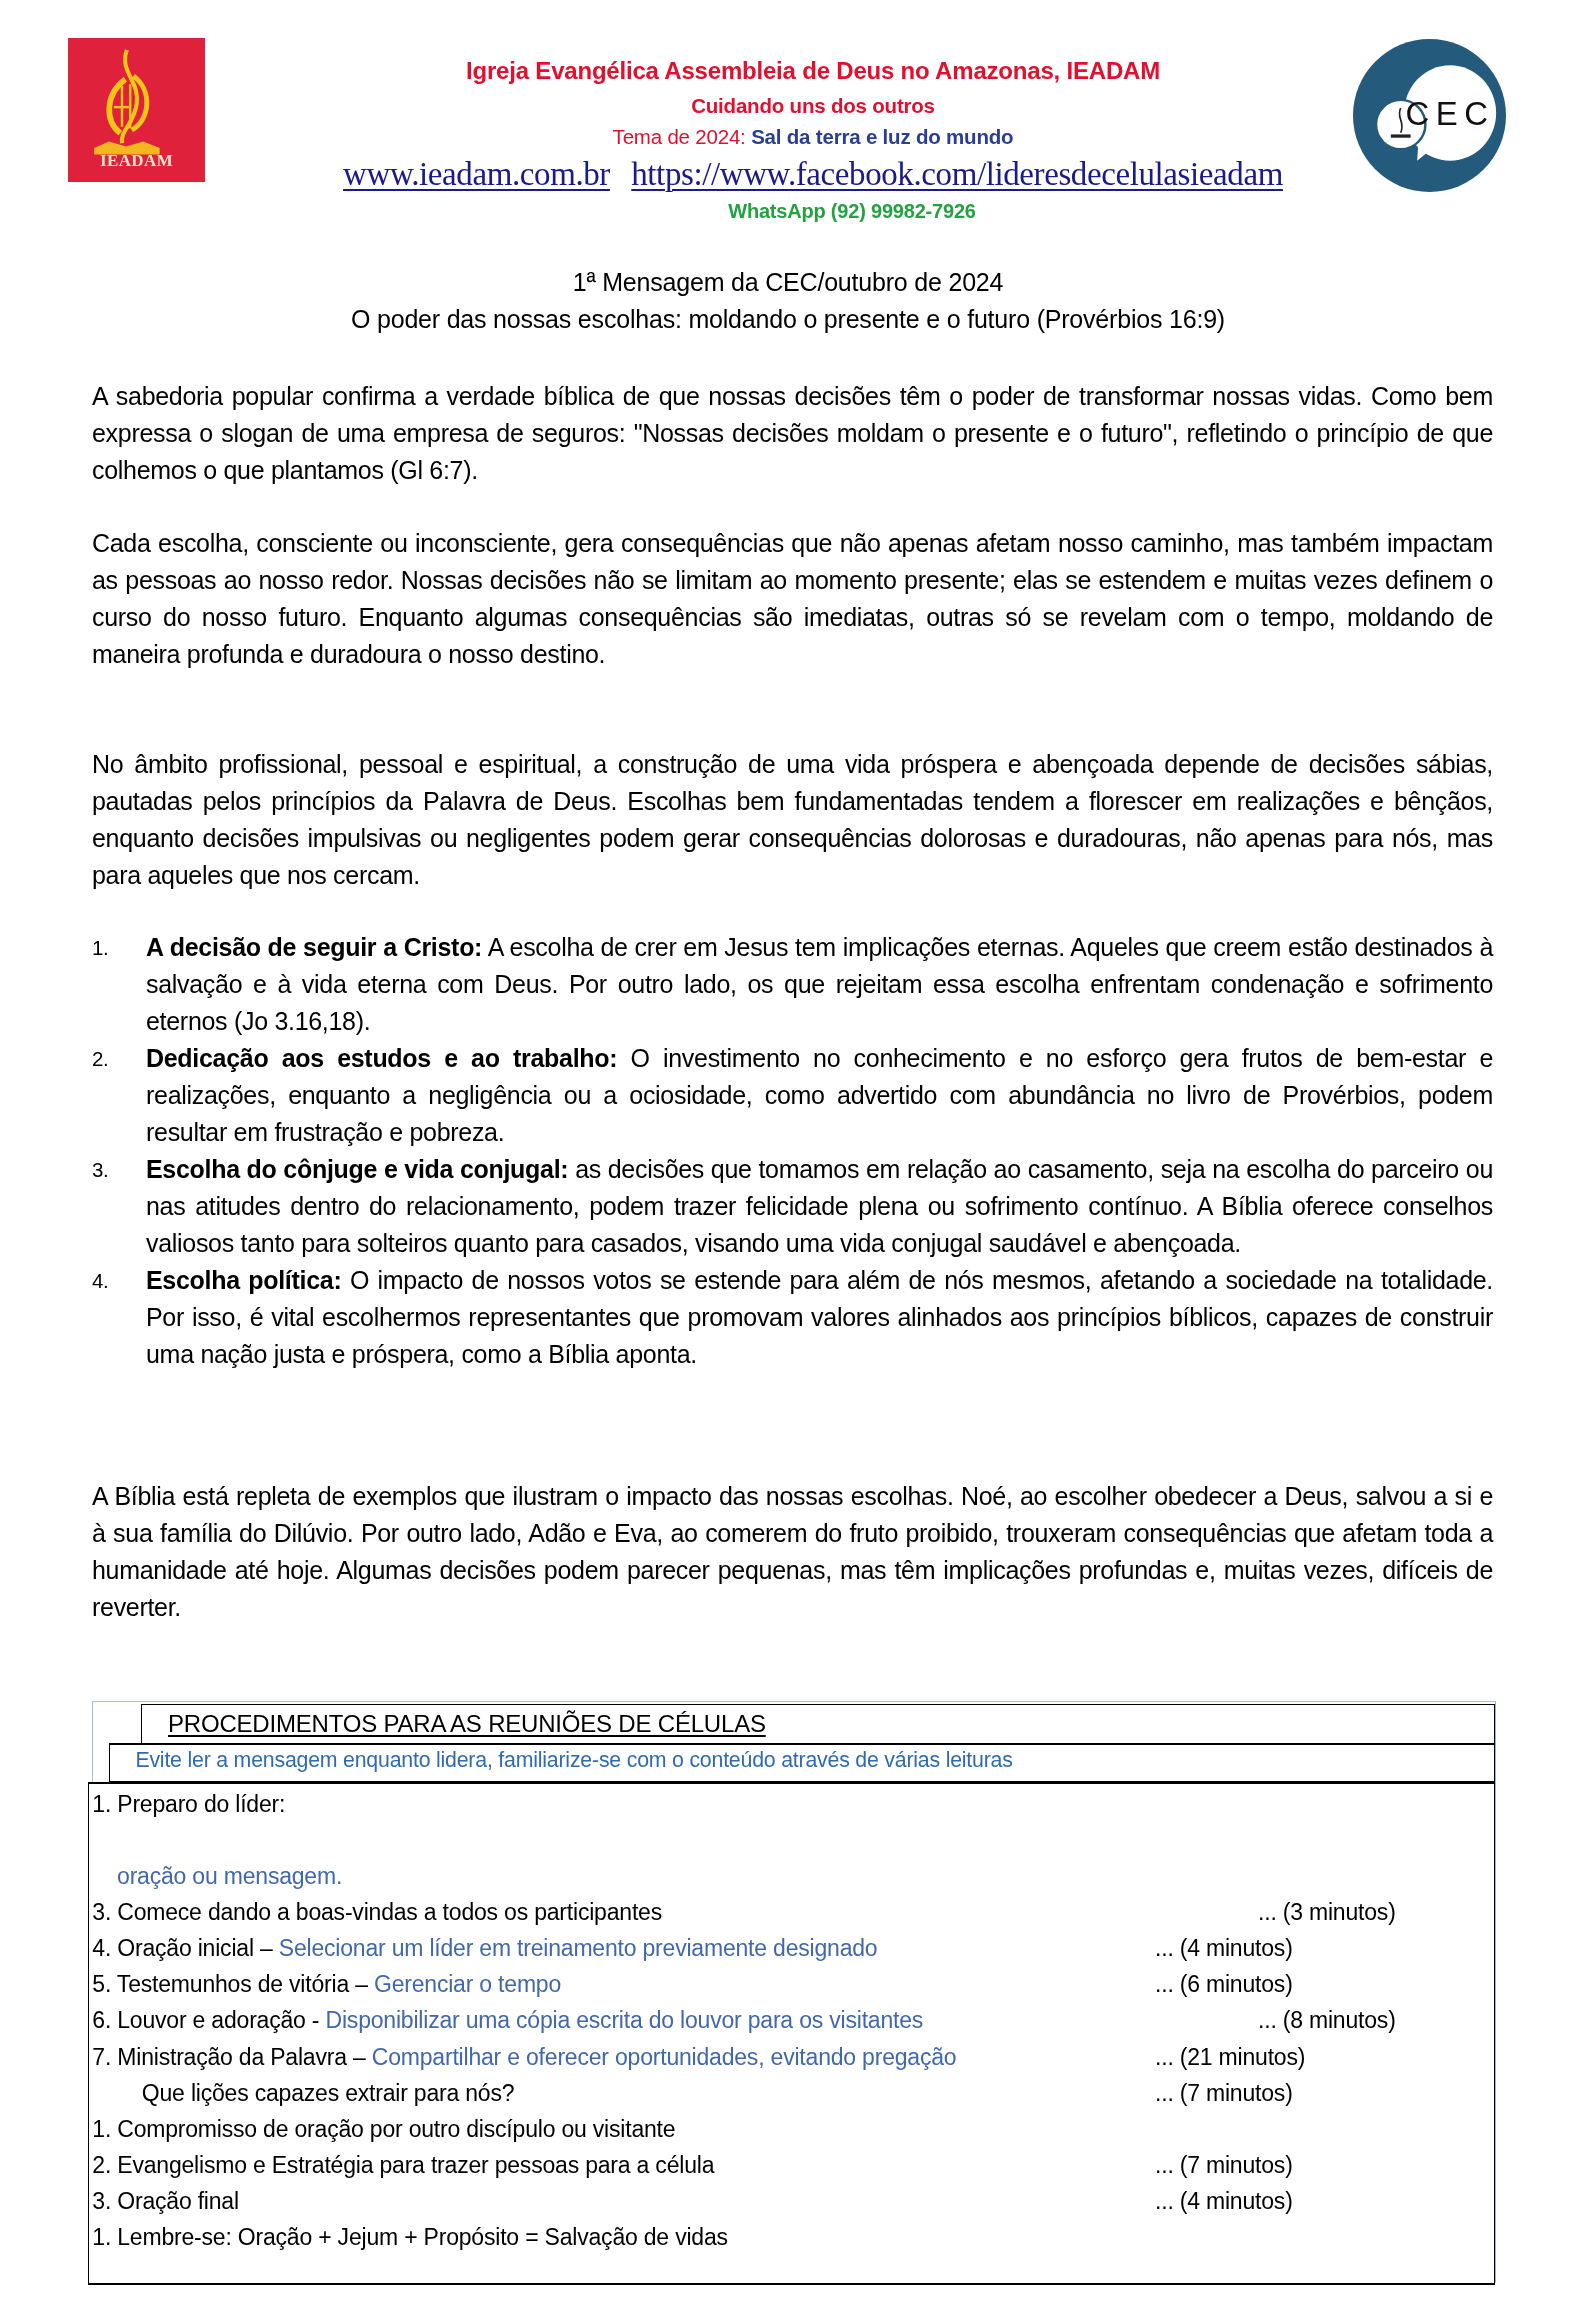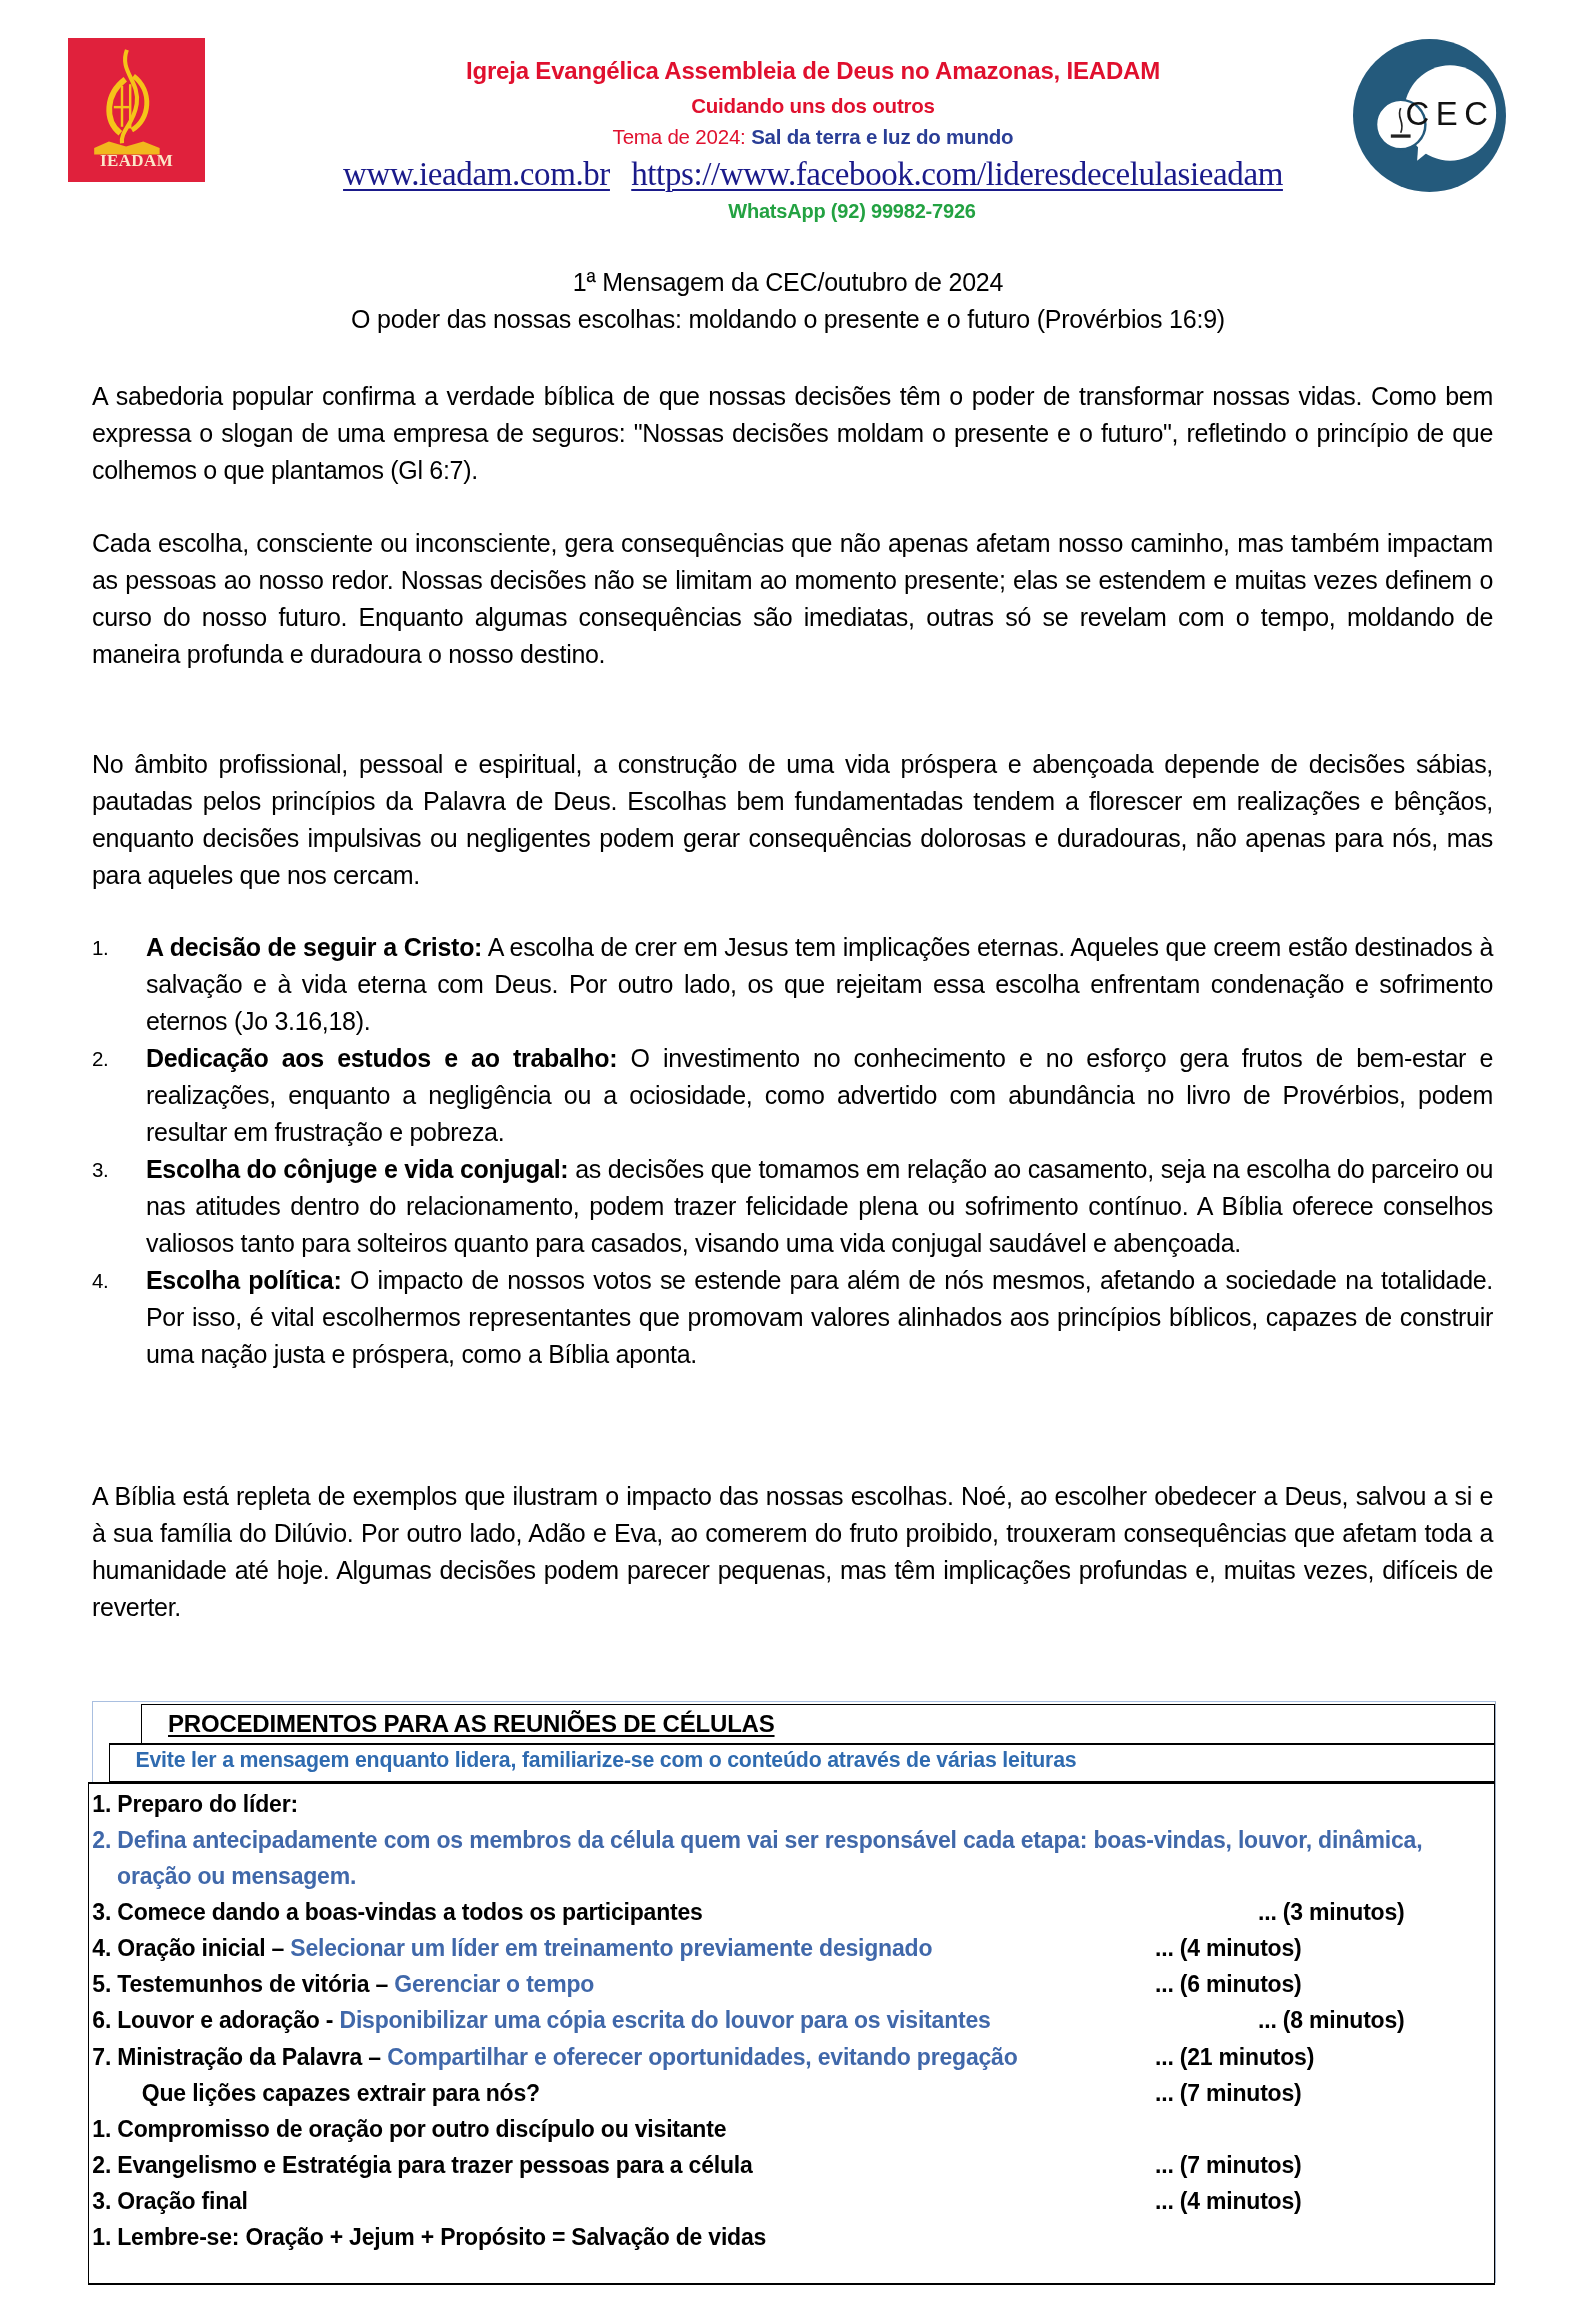--- a/index.html
+++ b/index.html
@@ -34,21 +34,21 @@
   .p2 { top: 525px; }
   .p3 { top: 746px; }
   .p4 { top: 1478px; }
 
   .list { position: absolute; left: 92px; width: 1401px; top: 929px; margin: 0; padding: 0; list-style: none; font-size: 25px; line-height: 37px; letter-spacing: -0.3px; }
   .list li { position: relative; padding-left: 54px; text-align: justify; }
   .list .num { position: absolute; left: 0; top: 0; font-size: 20.5px; }
   .list .lead { font-weight: bold; }
 
   
-  .proc { position: absolute; left: 92px; top: 1701px; width: 1402px; height: 580px; border: 0.8px solid #a9bfe0; border-right: 1.6px solid #9fb0c8; font-weight: bold; }
+  .proc { position: absolute; left: 92px; top: 1701px; width: 1402px; height: 580px; border: 0.8px solid #a9bfe0; border-right: 1.6px solid #9fb0c8; }
   .proc-header { position: absolute; left: 48px; top: 1.6px; right: 0; height: 38px; border: 1.6px solid #000; border-right: 1.6px solid #000; background: #fff; }
   .proc-header span { position: absolute; left: 26px; top: 5px; font-size: 24px; text-decoration: underline; text-decoration-thickness: 1.6px; text-underline-offset: 3.3px; white-space: nowrap; letter-spacing: -0.2px; }
   .proc-tip { position: absolute; left: 16.4px; top: 41px; right: 0; height: 36px; border: 1.6px solid #000; border-top-width: 2.5px; background: #fff; }
   .proc-tip span { position: absolute; left: 25px; top: 3.3px; font-size: 21.3px; color: #2f6bb0; white-space: nowrap; letter-spacing: -0.2px; }
   .proc-body { position: absolute; left: -5px; top: 80px; right: 0; bottom: -2.5px; border: 1.6px solid #000; border-top-width: 2.5px; border-bottom-width: 2.5px; background: #fff; }
   .proc-row { position: absolute; left: 3.3px; height: 36px; font-size: 23px; line-height: 36px; white-space: nowrap; letter-spacing: -0.2px; }
   .proc-row .blue { color: #4068aa; }
   .proc-row.all-blue { color: #4068aa; }
   .proc-time { position: absolute; font-size: 23px; line-height: 36px; white-space: nowrap; letter-spacing: -0.2px; }
   .t-left { left: 1066px; }
@@ -107,21 +107,20 @@
 
 <div class="proc">
   <div class="proc-header">
     <span>PROCEDIMENTOS PARA AS REUNIÕES DE CÉLULAS</span>
   </div>
   <div class="proc-tip">
     <span>Evite ler a mensagem enquanto lidera, familiarize-se com o conteúdo através de várias leituras</span>
   </div>
   <div class="proc-body">
     <div class="proc-row" style="top:1.6px"><span>1. Preparo do líder:</span></div>
-    <div class="proc-row all-blue" style="top:38px"><span>2. Defina antecipadamente com os membros da célula quem vai ser responsável cada etapa: boas-vindas, louvor, dinâmica,</span></div>
     <div class="proc-row all-blue" style="top:74px; white-space:pre"><span>    oração ou mensagem.</span></div>
     <div class="proc-row" style="top:110px"><span>3. Comece dando a boas-vindas a todos os participantes</span></div>
     <div class="proc-time t-right" style="top:110px">... (3 minutos)</div>
     <div class="proc-row" style="top:146px"><span>4. Oração inicial – </span><span class="blue">Selecionar um líder em treinamento previamente designado</span></div>
     <div class="proc-time t-left" style="top:146px">... (4 minutos)</div>
     <div class="proc-row" style="top:182px"><span>5. Testemunhos de vitória – </span><span class="blue">Gerenciar o tempo</span></div>
     <div class="proc-time t-left" style="top:182px">... (6 minutos)</div>
     <div class="proc-row" style="top:218px"><span>6. Louvor e adoração - </span><span class="blue">Disponibilizar uma cópia escrita do louvor para os visitantes</span></div>
     <div class="proc-time t-right" style="top:218px">... (8 minutos)</div>
     <div class="proc-row" style="top:255px"><span>7. Ministração da Palavra – </span><span class="blue">Compartilhar e oferecer oportunidades, evitando pregação</span></div>

